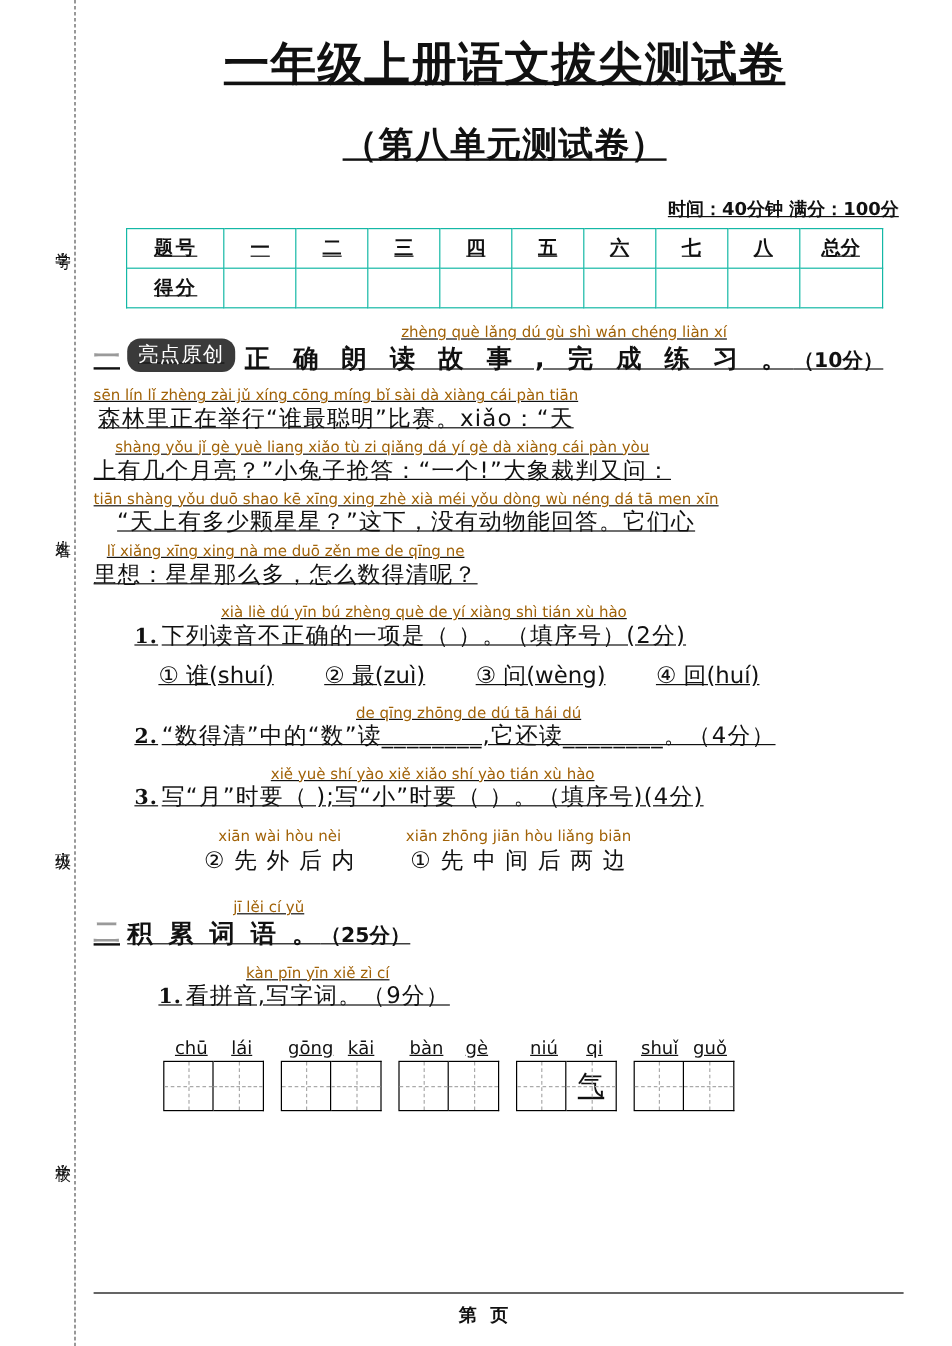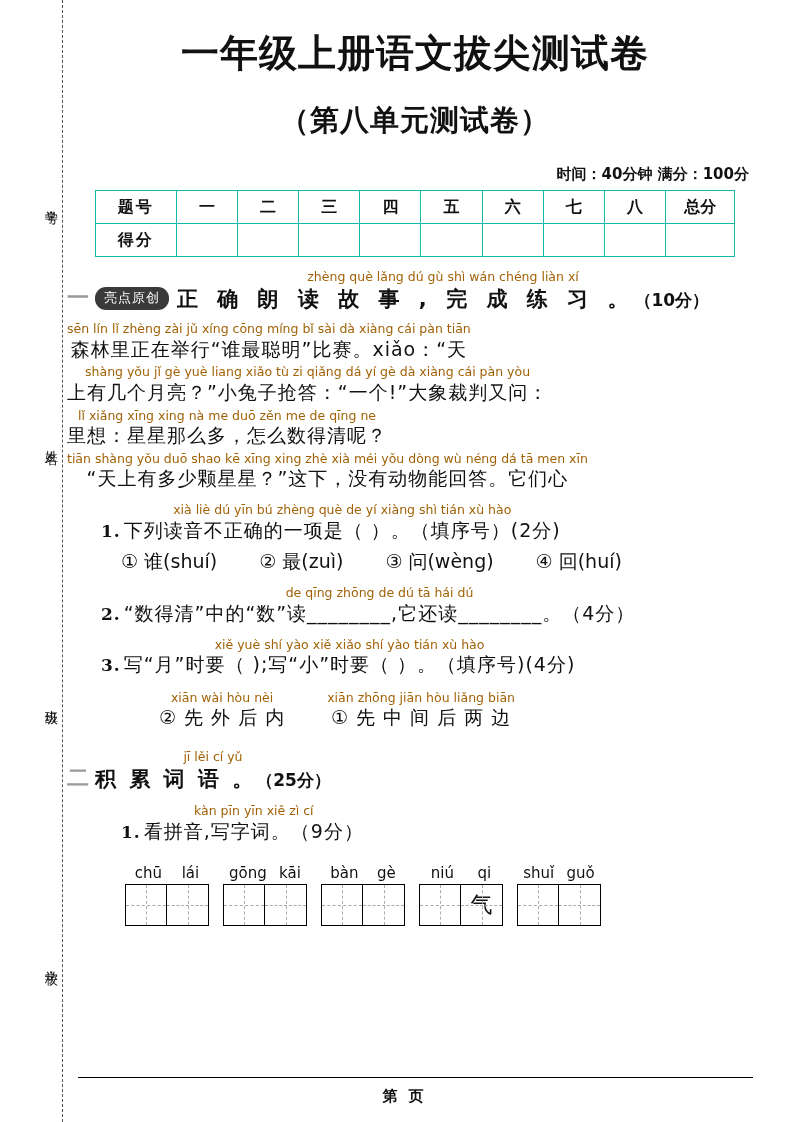--- a/index.html
+++ b/index.html
@@ -42,23 +42,24 @@
     font-size: 13px;
     letter-spacing: 2px;
     writing-mode: vertical-rl;
     text-orientation: upright;
     color: #111;
     font-family: "DejaVu Sans", sans-serif;
   }
 
   .content {
     position: absolute;
-    left: 67px;
+    left: 78px;
     right: 30px;
     top: 0;
+    text-decoration: underline;
   }
 
   h1.title {
     font-size: 38px;
     font-weight: bold;
     text-align: center;
     margin: 28px 0 0 0;
     letter-spacing: 1px;
     font-family: "DejaVu Sans", sans-serif;
   }
@@ -133,21 +134,21 @@
     font-weight: bold;
     color: #9a9a9a;
     margin-right: 6px;
     line-height: 1;
     padding-bottom: 4px;
   }
   .badge {
     display: inline-block;
     background: #3a3a3a;
     color: #fff;
-    font-size: 13px;
+    font-size: 17px;
     border-radius: 11px;
     padding: 2px 9px 3px;
     margin-right: 8px;
     letter-spacing: 1px;
     position: relative;
     bottom: 3px;
   }
   .sec-title {
     font-size: 21px;
     font-weight: bold;
@@ -307,28 +308,28 @@
         </span>
       </div>
       <div class="ruby-line">
         <span class="rb">
           <span class="py">shàng yǒu jǐ gè yuè liang   xiǎo tù zi qiǎng dá     yí gè    dà xiàng cái pàn yòu</span>
           <span class="hz">上有几个月亮？”小兔子抢答：“一个!”大象裁判又问：</span>
         </span>
       </div>
       <div class="ruby-line">
         <span class="rb">
+          <span class="py">tiān shàng yǒu duō shao kē xīng xing   zhè xià  méi yǒu dòng wù néng   dá    tā men xīn</span>
+          <span class="hz">“天上有多少颗星星？”这下，没有动物能回答。它们心</span>
+        </span>
+      </div>
+      <div class="ruby-line">
+        <span class="rb">
           <span class="py">lǐ xiǎng   xīng xing nà me duō   zěn me     de qīng ne</span>
           <span class="hz">里想：星星那么多，怎么数得清呢？</span>
-        </span>
-      </div>
-      <div class="ruby-line">
-        <span class="rb">
-          <span class="py">tiān shàng yǒu duō shao kē xīng xing   zhè xià  méi yǒu dòng wù néng   dá    tā men xīn</span>
-          <span class="hz">“天上有多少颗星星？”这下，没有动物能回答。它们心</span>
         </span>
       </div>
     </div>
 
     <div class="q">
       <div class="ruby-line indent">
         <span class="rb nopy">
           <span class="py">x</span>
           <span class="hz"><span class="qnum">1.</span></span>
         </span>

